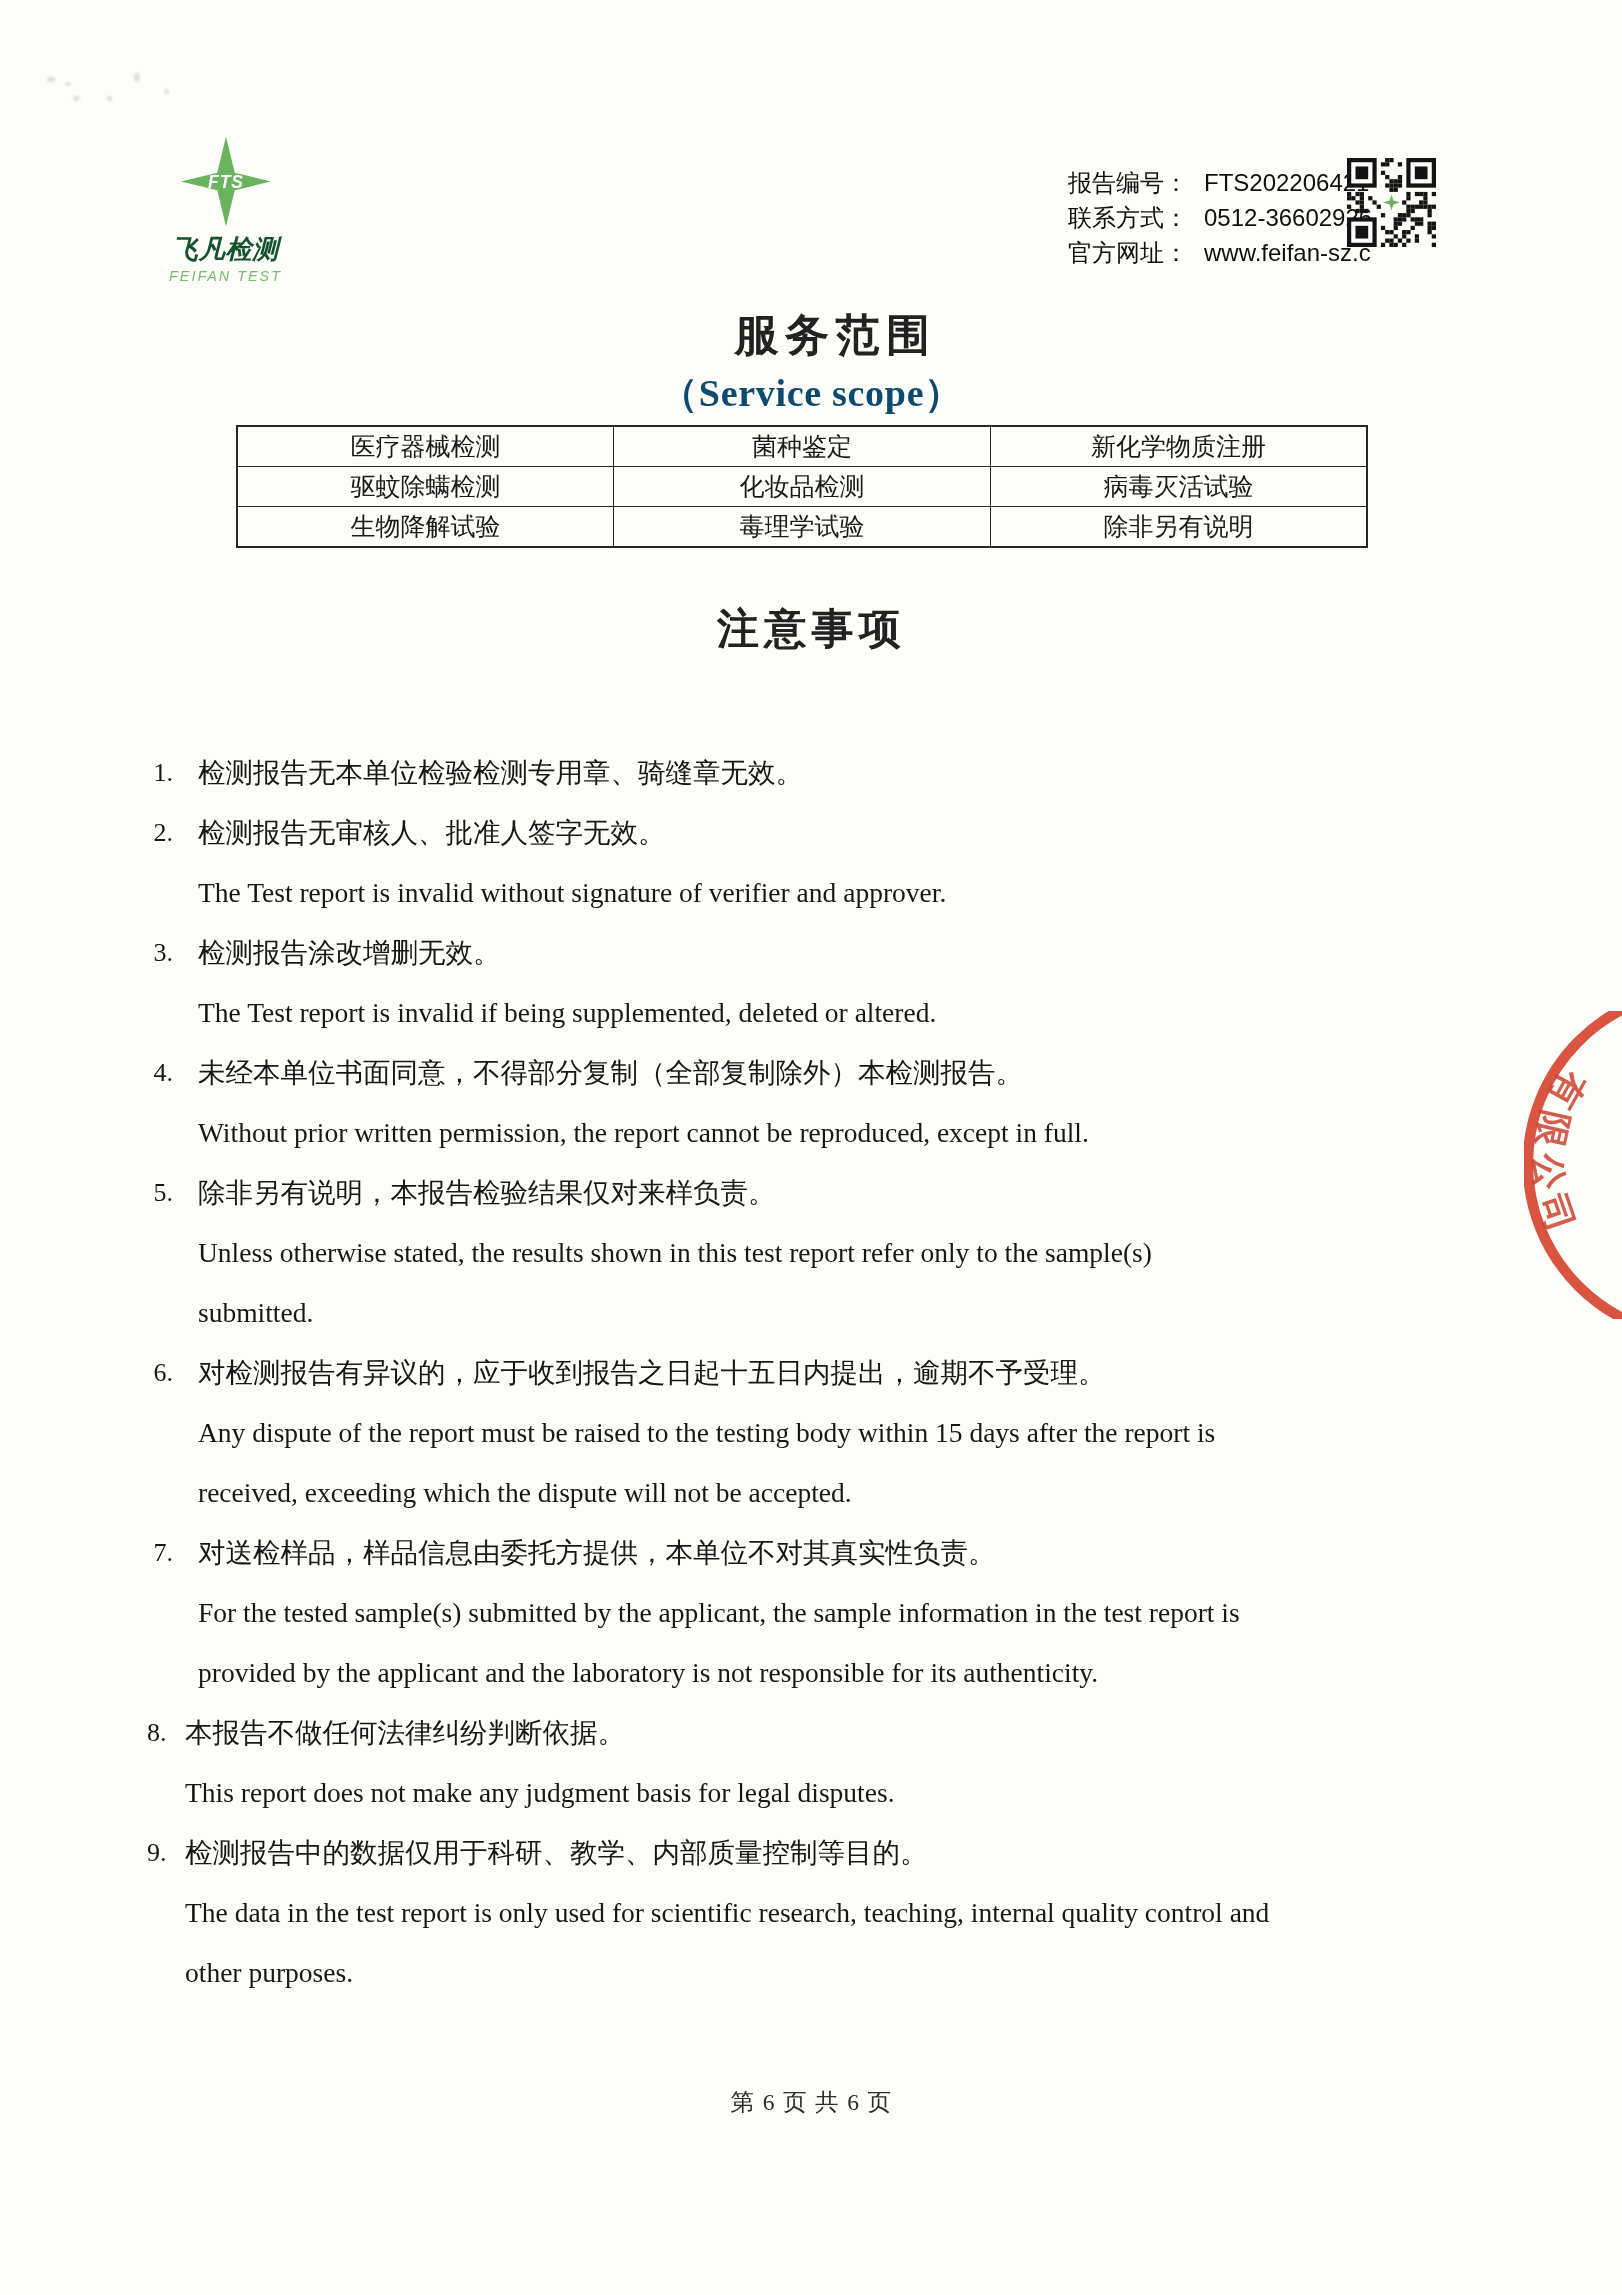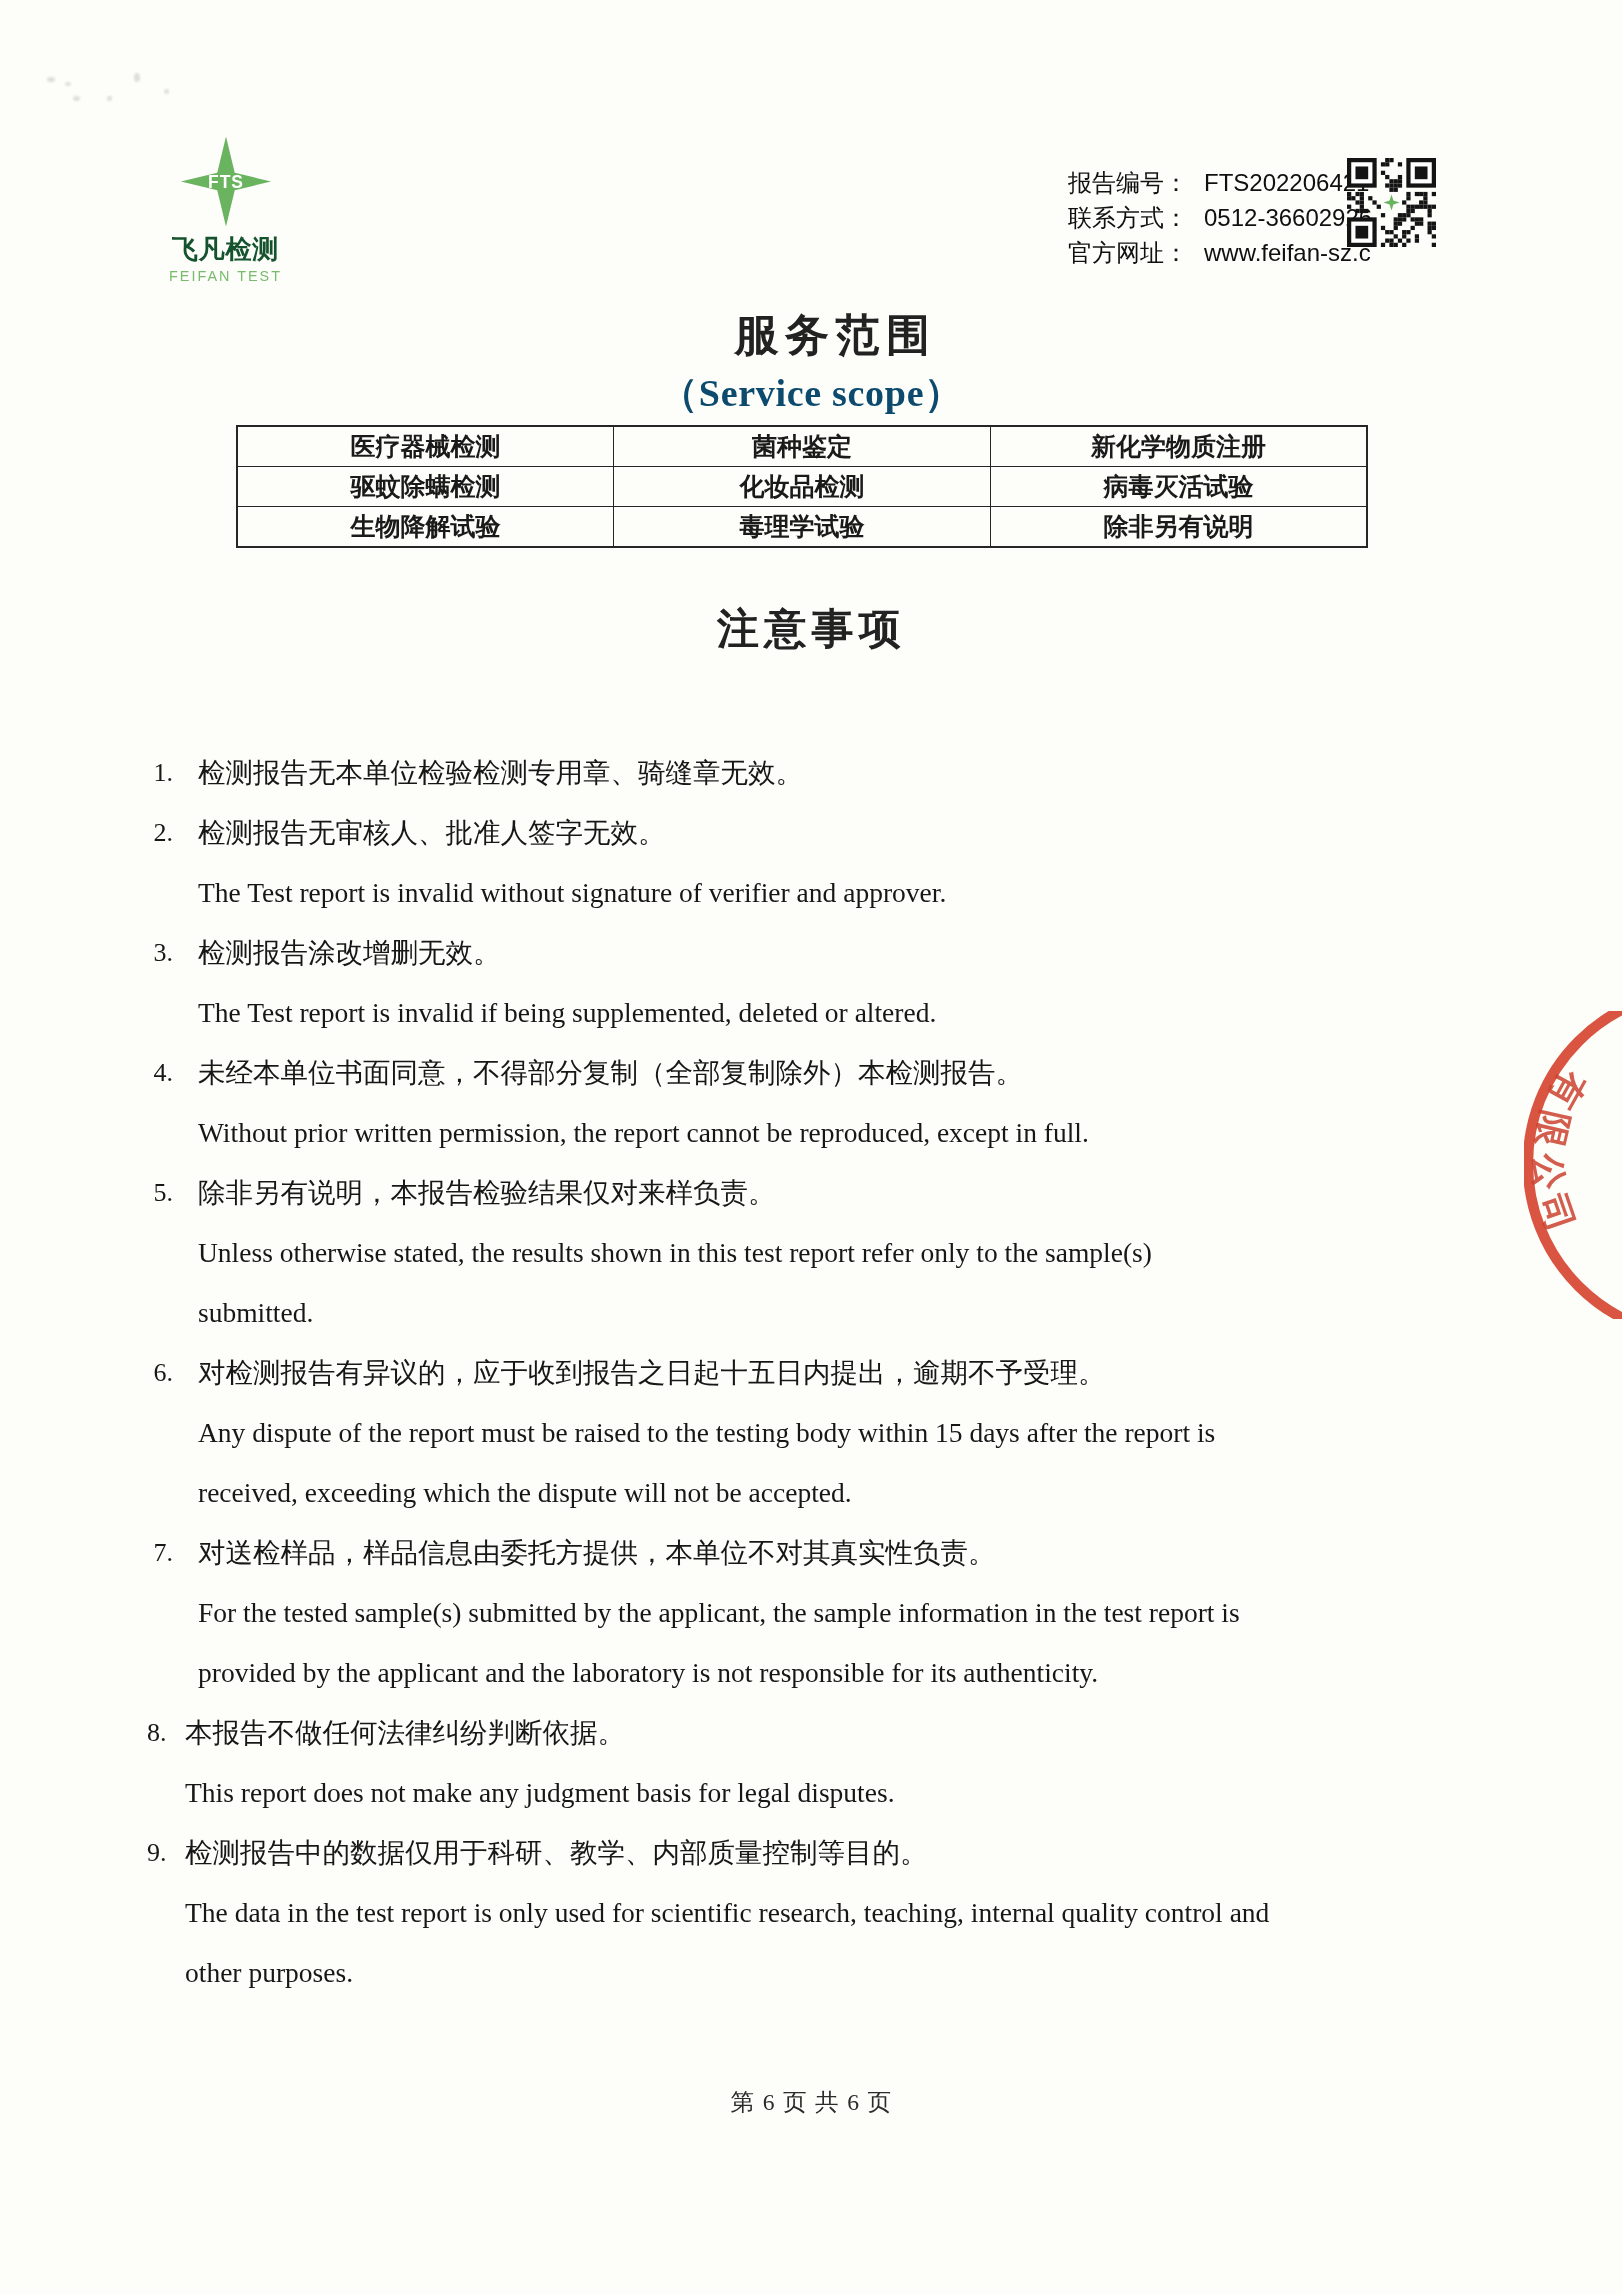--- a/index.html
+++ b/index.html
@@ -1,21 +1,21 @@
 <!DOCTYPE html>
 <html style="font-size:10.5px"><head>
 <meta charset="utf-8">
 <style>
   html,body{margin:0;padding:0;background:#d9d9d6;}
   .page{position:relative;width:1623px;height:2295px;margin:0 auto;background:#fdfdfa;
         font-family:"Liberation Serif","DejaVu Serif",serif;color:#1c1c1c;overflow:hidden;}
   
   .speck{position:absolute;background:#8f8f88;border-radius:50%;opacity:.28;filter:blur(1px);}
   
-  .logo{position:absolute;left:168px;top:135px;width:115px;text-align:center;}
+  .logo{position:absolute;left:168px;top:135px;width:115px;text-align:center;font-style:italic;}
   .logo-star{display:block;margin:0 auto;width:92px;height:93px;}
   .logo-cn{margin-top:3.9px;font-size:26px;font-weight:600;letter-spacing:0.7px;color:#14532d;
            font-family:"Liberation Sans",sans-serif;}
   .logo-en{margin-top:1.3px;font-size:14.4px;letter-spacing:2px;color:#78bb6c;
            font-family:"Liberation Sans",sans-serif;}
   
   .hdr{position:absolute;left:1068px;top:165px;font-size:24px;line-height:35px;color:#101010;}
   .hdr-row{display:flex;}
   .hdr-label{width:136px;font-family:"Liberation Sans",sans-serif;}
   .hdr-value{font-family:"Liberation Sans",sans-serif;}
@@ -25,21 +25,21 @@
   .t-en{position:absolute;left:0;width:100%;text-align:center;font-weight:bold;color:#0c4a6e;}
   .scope-cn{top:306px;font-size:44px;letter-spacing:6.5px;padding-left:24px;}
   .scope-en{top:368px;font-size:38px;letter-spacing:0.7px;}
   .notice-cn{top:601px;font-size:42px;letter-spacing:5.2px;}
   .notice-en{top:657px;font-size:37px;}
   
   .scope-table{position:absolute;left:236px;top:425px;width:1132px;border-collapse:collapse;
                table-layout:fixed;}
   .scope-table td{border:1.3px solid #262626;height:37px;text-align:center;vertical-align:middle;
                   font-size:25px;color:#1a1a1a;}
-  .scope-table{border:2px solid #262626;font-weight:bold;}
+  .scope-table{border:2px solid #262626;}
   
   .notice-list{position:absolute;left:151px;top:743px;width:1263px;font-size:27.5px;
                line-height:60px;color:#171717;}
   .item{position:relative;}
   .num{position:absolute;left:2.6px;top:0;font-size:26px;}
   .zh{margin-left:47px;}
   .en{margin-left:47px;white-space:pre-line;}
   .tight .num{left:-3.9px;}
   .tight .zh,.tight .en{margin-left:34px;}
   

